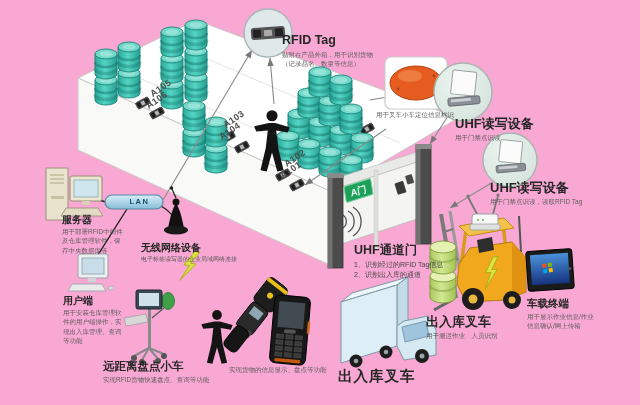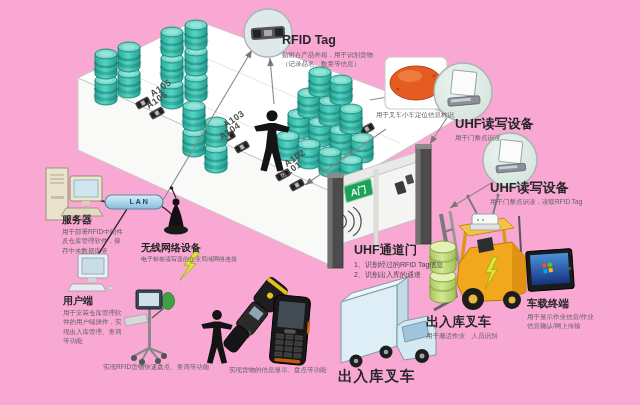--- a/index.html
+++ b/index.html
@@ -385,20 +385,21 @@
 
 <div class="lbl" style="left:63px;top:295px">
   <div class="t t10">用户端</div>
   <div class="d">用于安装仓库管理软
 件的用户端操作，实
 现出入库管理、查询
 等功能</div>
 </div>
 
 <div class="lbl" style="left:103px;top:360px">
+  <div class="t t11" style="font-size:11.5px">远距离盘点小车</div>
   <div class="d dn">实现RFID货物快速盘点、查询等功能</div>
 </div>
 
 <div class="lbl" style="left:229px;top:363px">
   <div class="d dn">实现货物的信息显示、盘点等功能</div>
 </div>
 
 <div class="lbl" style="left:338px;top:369px">
   <div class="t t14">出入库叉车</div>
 </div>

